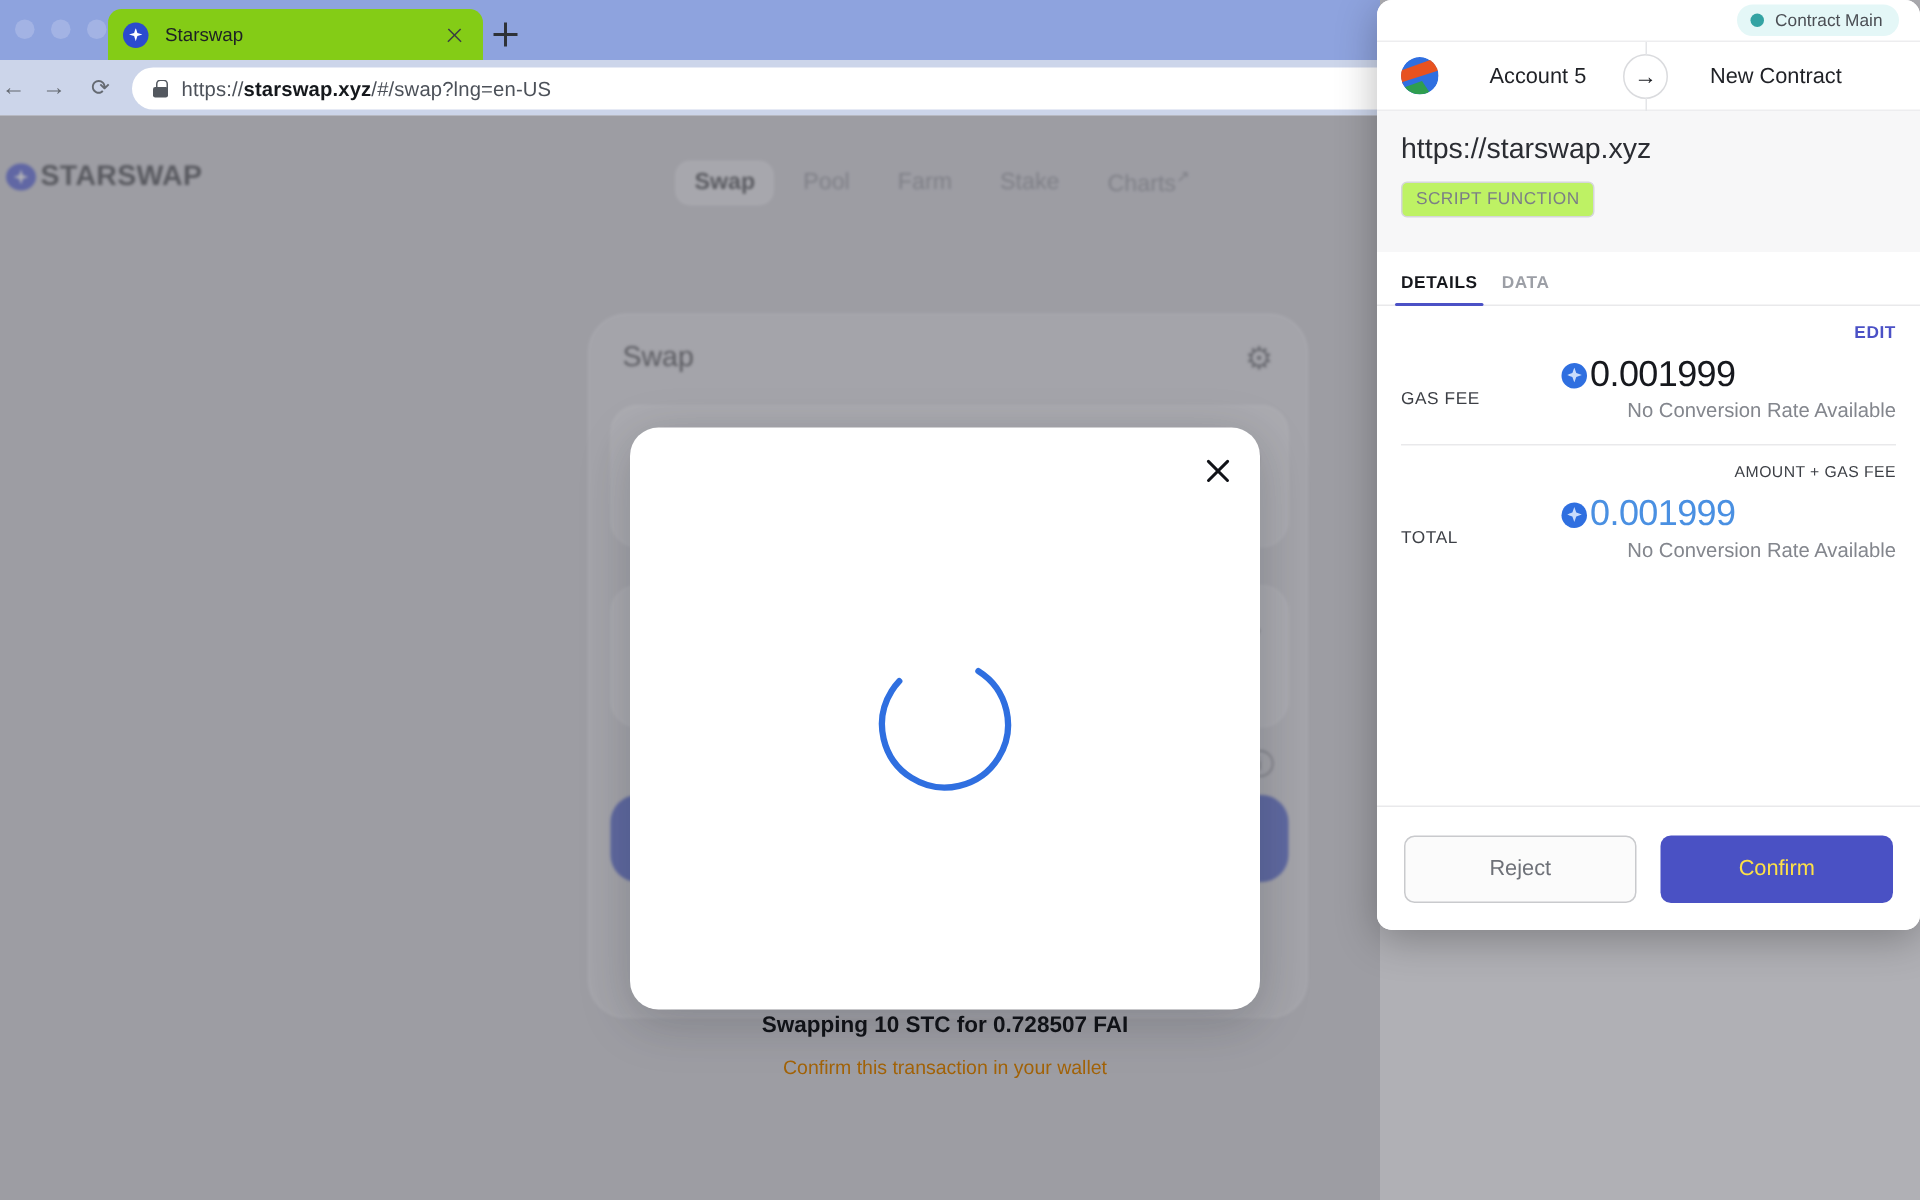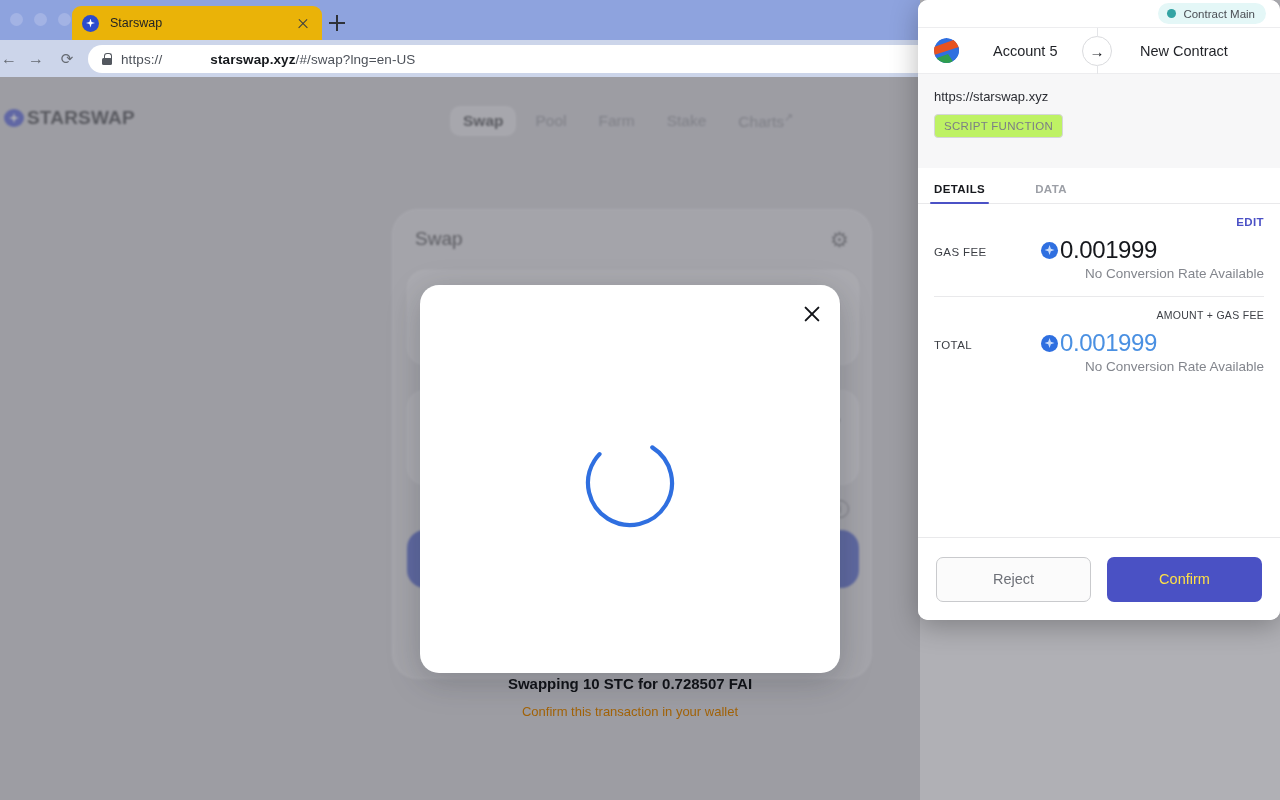--- a/index.html
+++ b/index.html
@@ -24,21 +24,21 @@
   }
   #browser-traffic-lights {
     position: absolute; left: 10px; top: 13px; display: flex; gap: 11px;
   }
   #browser-traffic-lights .dot {
     width: 13px; height: 13px; border-radius: 50%;
     background: #a3b3e4;
   }
   #tab-starswap {
     position: absolute; left: 72px; top: 6px; width: 250px; height: 34px;
-    background: #eab308; border-radius: 9px 9px 0 0;
+    background: #84cc16; border-radius: 9px 9px 0 0;
     display: flex; align-items: center; padding: 0 10px;
   }
   #tab-favicon {
     width: 17px; height: 17px; border-radius: 50%;
     background: #2b4bce; flex: 0 0 auto;
     position: relative;
   }
   #tab-favicon::after {
     content: ""; position: absolute; left: 4px; top: 4px;
     width: 9px; height: 9px; background: #fff;
@@ -91,21 +91,21 @@
     width: 10px; height: 7px; background: #53585f; border-radius: 1.5px;
   }
   #lock-icon::after {
     content: ""; position: absolute; left: 2.2px; top: 0;
     width: 5.6px; height: 6px; border: 1.5px solid #53585f;
     border-bottom: none; border-radius: 3px 3px 0 0;
   }
   #url-text {
     margin-left: 9px; font-size: 13.5px; color: #4c5159; letter-spacing: .1px;
   }
-  #url-text b { color: #15181c; font-weight: 700; padding-left: 48px; }
+  #url-text b { color: #15181c; font-weight: 700; }
 
   
   #page-viewport {
     position: absolute; left: 0; top: 77px; width: 920px; height: 723px;
     background: #b0b0b5; overflow: hidden;
   }
   #page-content { filter: blur(1.1px); opacity: .92; }
 
   #site-header {
     position: absolute; left: 0; top: 20px; width: 920px; height: 50px;
@@ -284,51 +284,51 @@
     content: ""; position: absolute; left: 14px; bottom: -9px;
     width: 1px; height: 9px; background: #e4e5e8;
   }
   #recipient-name {
     position: absolute; left: 222px; font-size: 14.5px; color: #1f2126;
   }
 
   #origin-section {
     height: 94px; background: #f7f7f8; padding: 15px 16px 0 16px;
   }
-  #origin-url { font-size: 13px; color: #2b2d33; }
+  #origin-url { font-size: 19px; color: #2b2d33; }
   #script-function-chip {
     display: inline-block; margin-top: 10px;
     border: 1px solid #d5d6d9; border-radius: 4px;
     padding: 5px 9px; font-size: 11.5px; color: #7b7e86;
     letter-spacing: .3px; background: #bef264;
   }
 
   #tabs-row {
     position: relative; height: 36px; background: #fff;
     border-bottom: 1px solid #e9e9eb;
-    display: flex; align-items: flex-end; padding-left: 16px; gap: 50px;
+    display: flex; align-items: flex-end; padding-left: 16px; gap: 16px;
   }
   .sm-tab {
     font-size: 11.5px; font-weight: 700; letter-spacing: .4px;
     color: #9c9fa6; padding-bottom: 8px; position: relative;
   }
   .sm-tab.active { color: #16181d; }
   .sm-tab.active::after {
     content: ""; position: absolute; left: -4px; right: -4px; bottom: -1px;
     height: 2.5px; background: #4b51c6; border-radius: 2px;
   }
 
   #details-body { padding: 0 16px; background: #fff; }
   #edit-link {
     text-align: right; font-size: 11.5px; font-weight: 700;
     letter-spacing: .4px; color: #4b51c6; padding-top: 12px;
   }
   .fee-row { position: relative; min-height: 58px; padding-top: 8px; }
   .fee-label {
-    position: absolute; left: 0; top: 18px;
+    position: absolute; left: 0; top: 32px;
     font-size: 11.5px; font-weight: 400; letter-spacing: .4px; color: #3c3f45;
   }
   .fee-amount-line {
     display: flex; align-items: center; justify-content: center; gap: 2px;
   }
   .coin-icon {
     width: 17px; height: 17px; border-radius: 50%;
     background: #2f6fe0; position: relative; flex: 0 0 auto;
   }
   .coin-icon::after {

